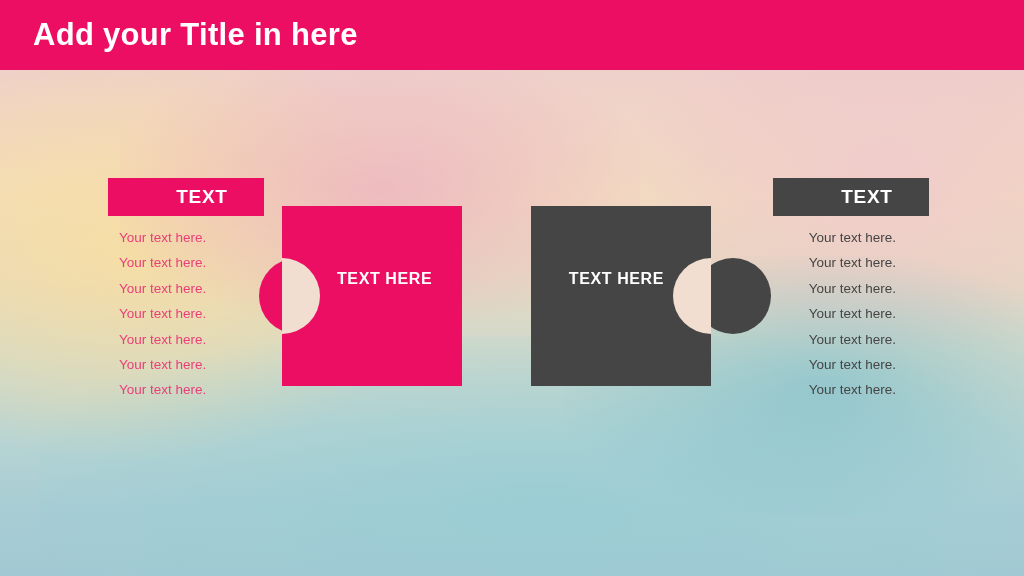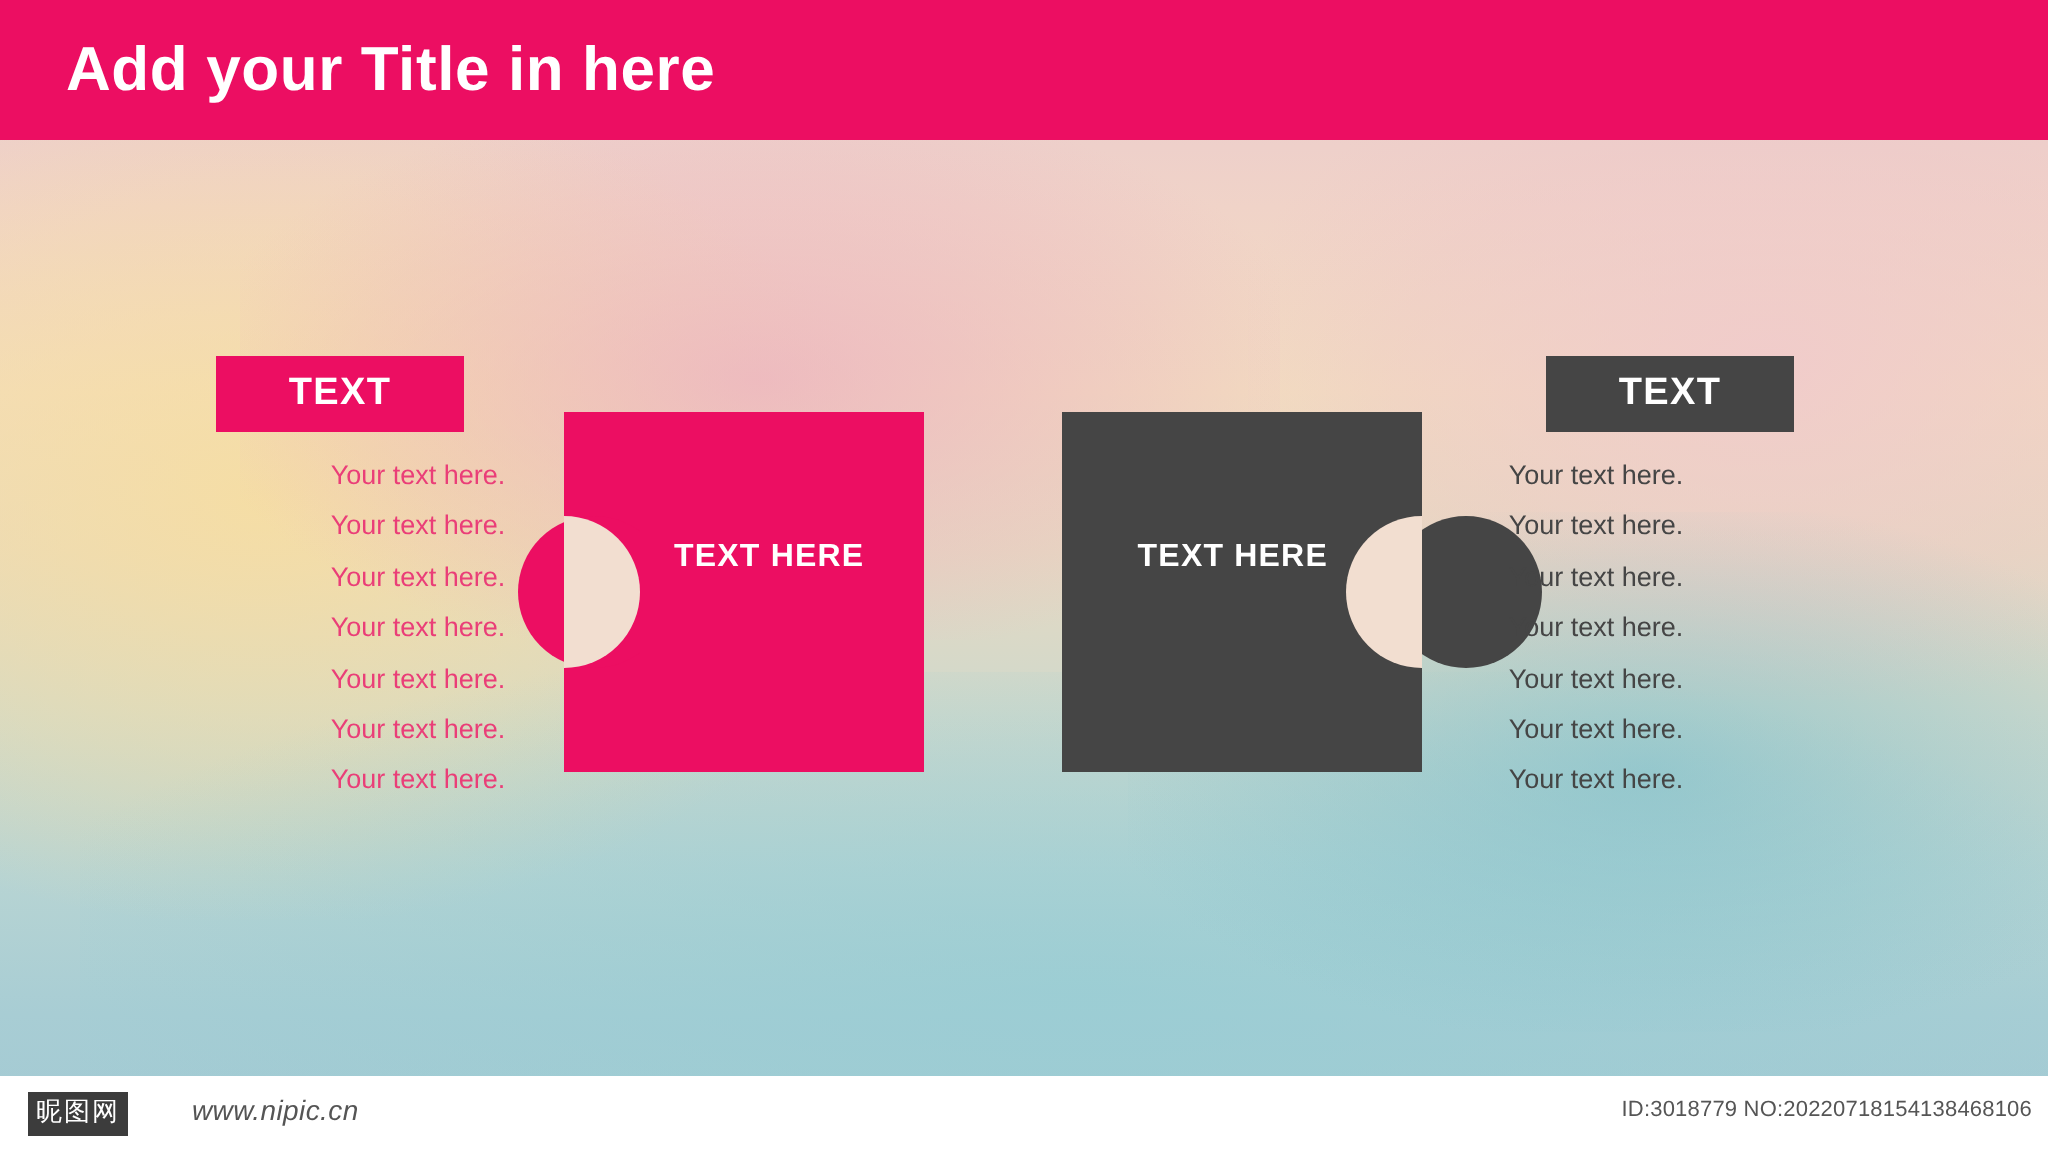--- a/index.html
+++ b/index.html
@@ -175,20 +175,21 @@
 
   
   .tag {
     position: absolute;
     height: 38px;
     line-height: 38px;
     font-size: 19px;
     font-weight: bold;
     color: #ffffff;
     letter-spacing: 0.7px;
+    padding-left: 32px;
   }
   .tag-left {
     left: 108px;
     top: 178px;
     width: 124px;
     background: #ec0e62;
     text-align: center;
   }
   .tag-right {
     left: 773px;
@@ -209,21 +210,21 @@
     color: #ea3e78;
     text-align: left;
   }
   .lines-right {
     left: 700px;
     top: 225px;
     width: 196px;
     color: #454545;
     text-align: right;
   }
-  .lines div { white-space: nowrap; text-align: center; }
+  .lines div { white-space: nowrap; }
 
   
   .footer {
     position: absolute;
     left: 0;
     bottom: 0;
     width: 1024px;
     height: 38px;
     background: #ffffff;
   }
@@ -317,19 +318,14 @@
     <div>Your text here.</div>
     <div>Your text here.</div>
     <div>Your text here.</div>
     <div>Your text here.</div>
     <div>Your text here.</div>
     <div>Your text here.</div>
   </div>
 
   <div class="wm">&nbsp;</div>
 
-  <div class="footer">
-    <div class="logo-box">昵图网</div>
-    <div class="logo-url">www.nipic.cn</div>
-    <div class="footer-id">ID:3018779 NO:20220718154138468106</div>
-  </div>
 
 </div>
 
 </body></html>

